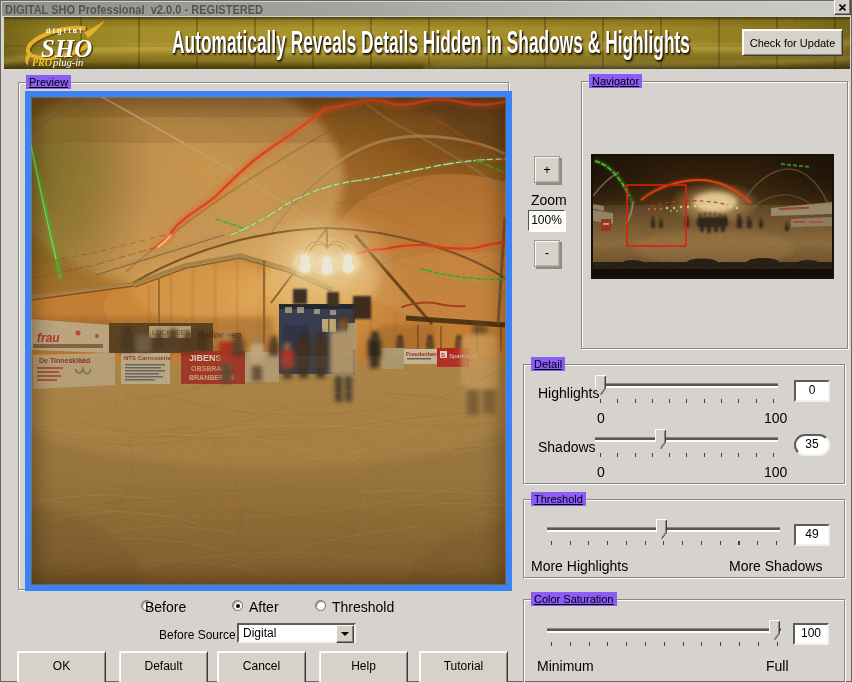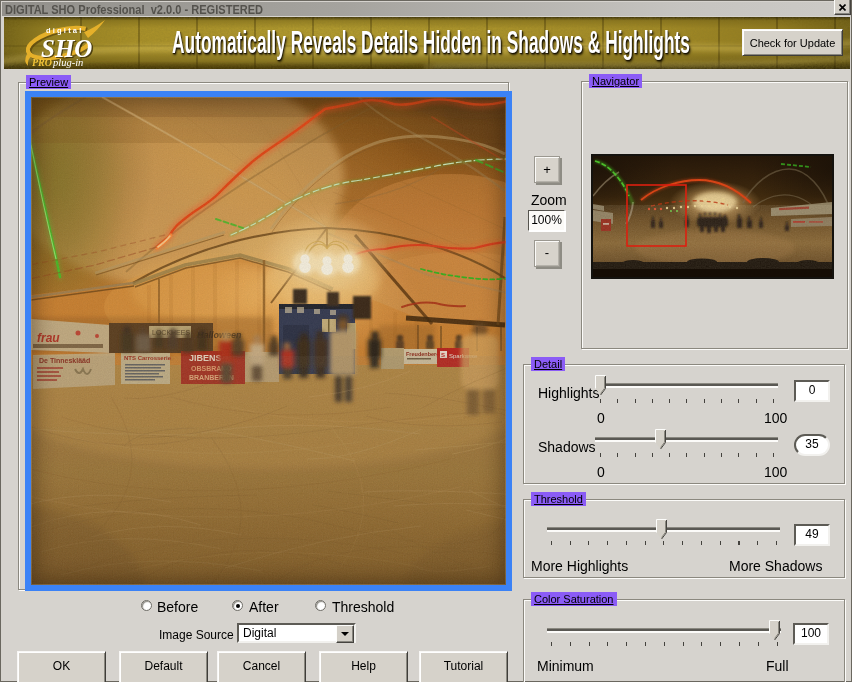--- a/index.html
+++ b/index.html
@@ -679,29 +679,29 @@
  <span class="lbl" style="left:765px;top:657px;">Full</span>
  <div class="vbox" style="left:792px;top:622px;">100</div>
  <svg class="thumb" style="left:768px;top:619px;" viewBox="0 0 11 21">
       <path d="M0.5,0.5 H10.5 V13.5 L5.5,20.2 L0.5,13.5 Z" fill="#d5d1c9" stroke="none"></path>
       <path d="M0.5,13.5 L0.5,0.5 L10.5,0.5" fill="none" stroke="#fdfdfb"></path>
       <path d="M10.5,1 V13.5 L5.6,20 " fill="none" stroke="#45433f"></path>
       <path d="M9.5,2 V13.2 L5.6,18.5" fill="none" stroke="#8a887f"></path>
     </svg>
 
  <div class="radio" style="left:140px;top:599px;"></div>
- <span class="lbl" style="left:156px;top:598px;text-align:right;">Before</span>
+ <span class="lbl" style="left:144px;top:598px;text-align:right;">Before</span>
  <div class="radio" style="left:231px;top:599px;">
       <div class="rdot"></div>
     </div>
  <span class="lbl" style="left:248px;top:598px;">After</span>
  <div class="radio" style="left:314px;top:599px;"></div>
  <span class="lbl" style="left:331px;top:598px;">Threshold</span>
 
- <span class="lbl" style="left:158px;top:627px;font-size:12px;">Image Source</span>
+ <span class="lbl" style="left:158px;top:627px;font-size:12px;">Before Source</span>
  <div id="dropdown">Digital<div id="droparrow"></div></div>
 
  <div class="btn" style="left:16px;">OK</div>
  <div class="btn" style="left:118px;">Default</div>
  <div class="btn" style="left:216px;">Cancel</div>
  <div class="btn" style="left:318px;">Help</div>
  <div class="btn" style="left:418px;">Tutorial</div>
 </div>
 
 </body></html>

